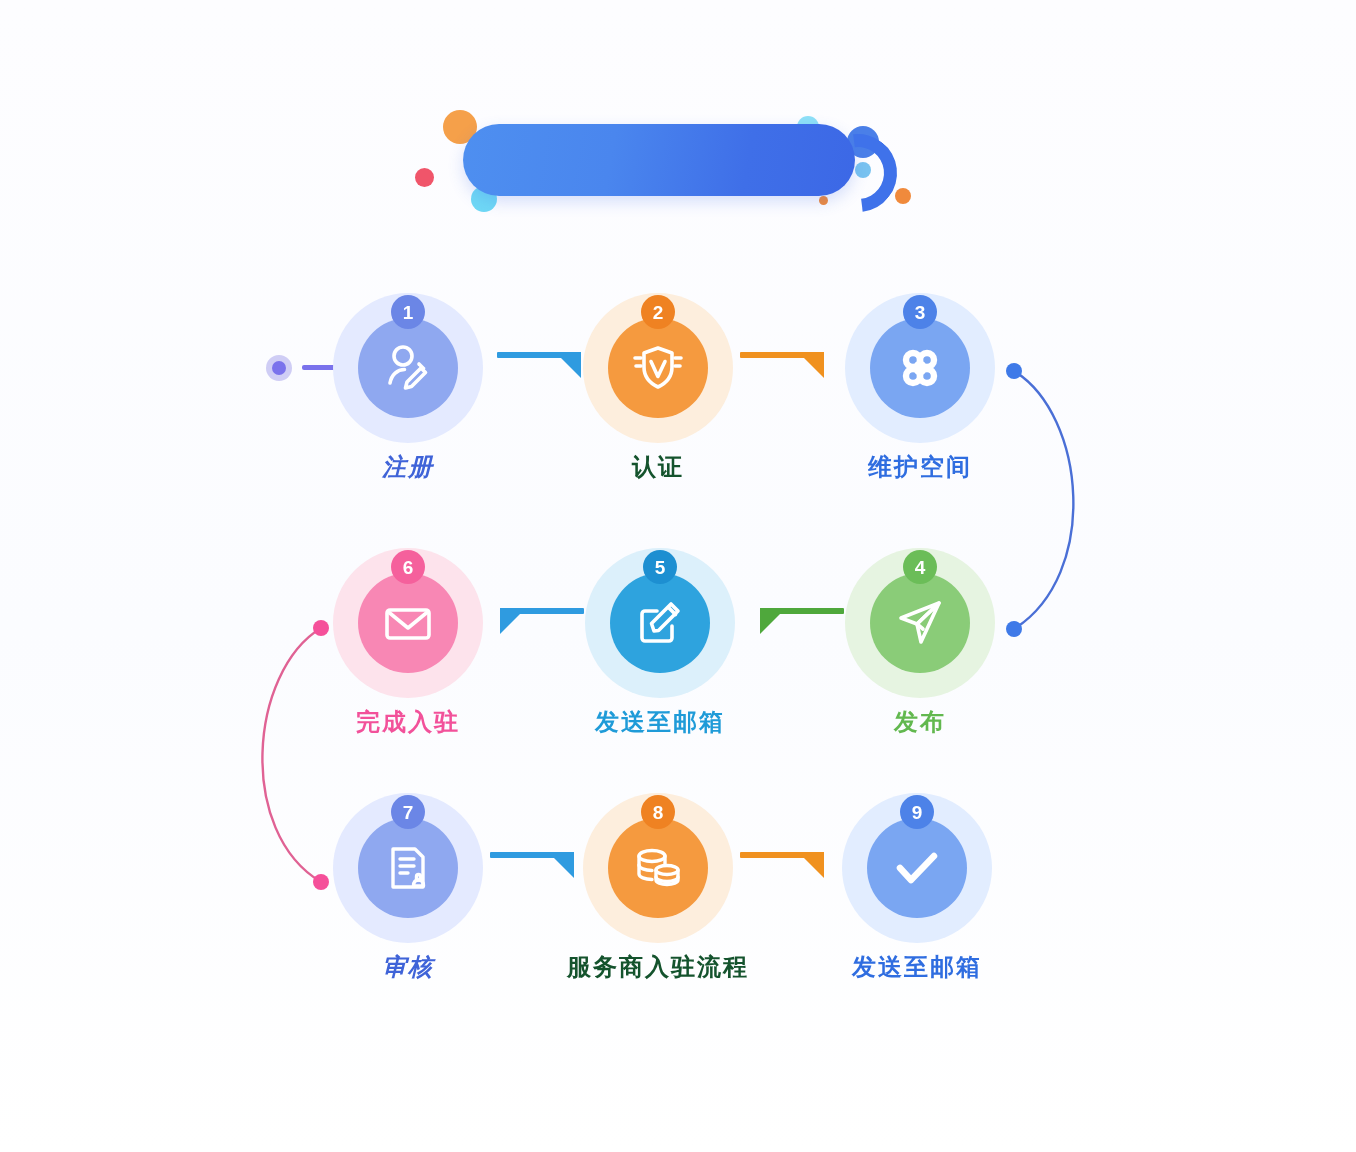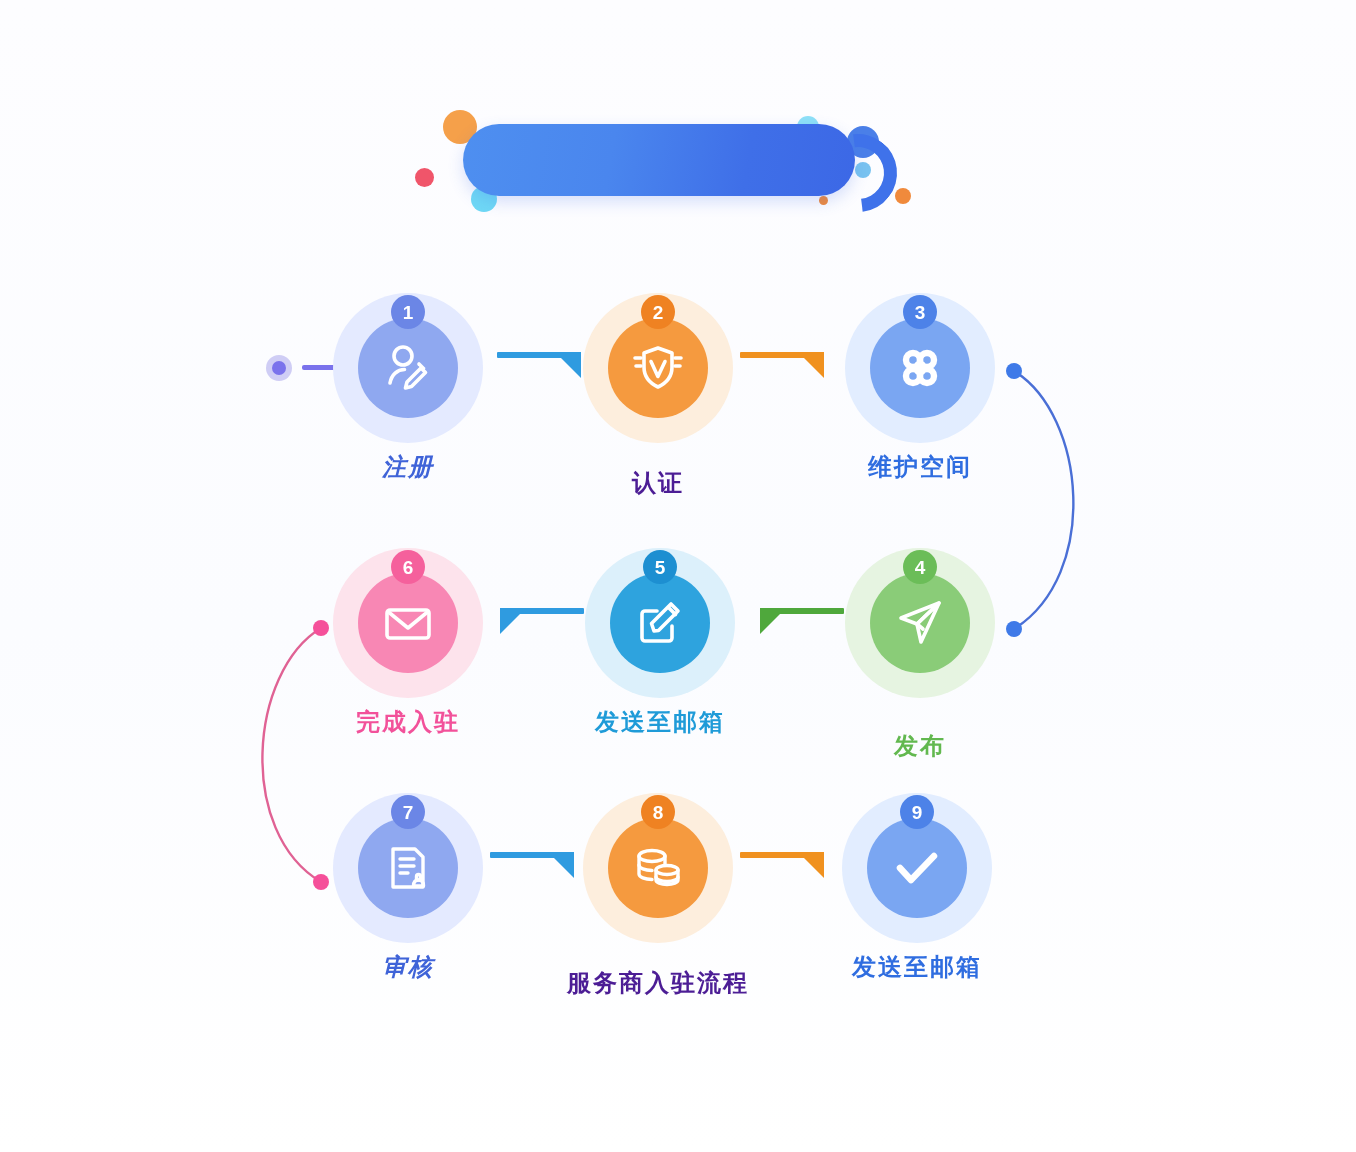--- a/index.html
+++ b/index.html
@@ -141,31 +141,31 @@
 
   
   .t-periwinkle .halo   { background: #e4eaff; }
   .t-periwinkle .circle { background: #8fa8f0; }
   .t-periwinkle .badge  { background: #6b86e6; }
   .t-periwinkle .label  { color: #3f63d8; font-style: italic; }
 
   .t-orange .halo   { background: #fdeedd; }
   .t-orange .circle { background: #f59a3f; }
   .t-orange .badge  { background: #ef8222; }
-  .t-orange .label  { color: #4c1d95; margin-top: 16px; }
+  .t-orange .label  { color: #14532d; }
 
   .t-blue .halo   { background: #e2edff; }
   .t-blue .circle { background: #7aa6f2; }
   .t-blue .badge  { background: #4d82e8; }
   .t-blue .label  { color: #2f6de0; }
 
   .t-green .halo   { background: #e6f4e1; }
   .t-green .circle { background: #8acc78; }
   .t-green .badge  { background: #6bbd58; }
-  .t-green .label  { color: #62b84f; margin-top: 24px; }
+  .t-green .label  { color: #62b84f; }
 
   .t-sky .halo   { background: #dcf0fb; }
   .t-sky .circle { background: #2ea3de; }
   .t-sky .badge  { background: #1d8fd1; }
   .t-sky .label  { color: #1f9bd8; }
 
   .t-pink .halo   { background: #fde3ec; }
   .t-pink .circle { background: #f887b4; }
   .t-pink .badge  { background: #f5609c; }
   .t-pink .label  { color: #f2519a; }

